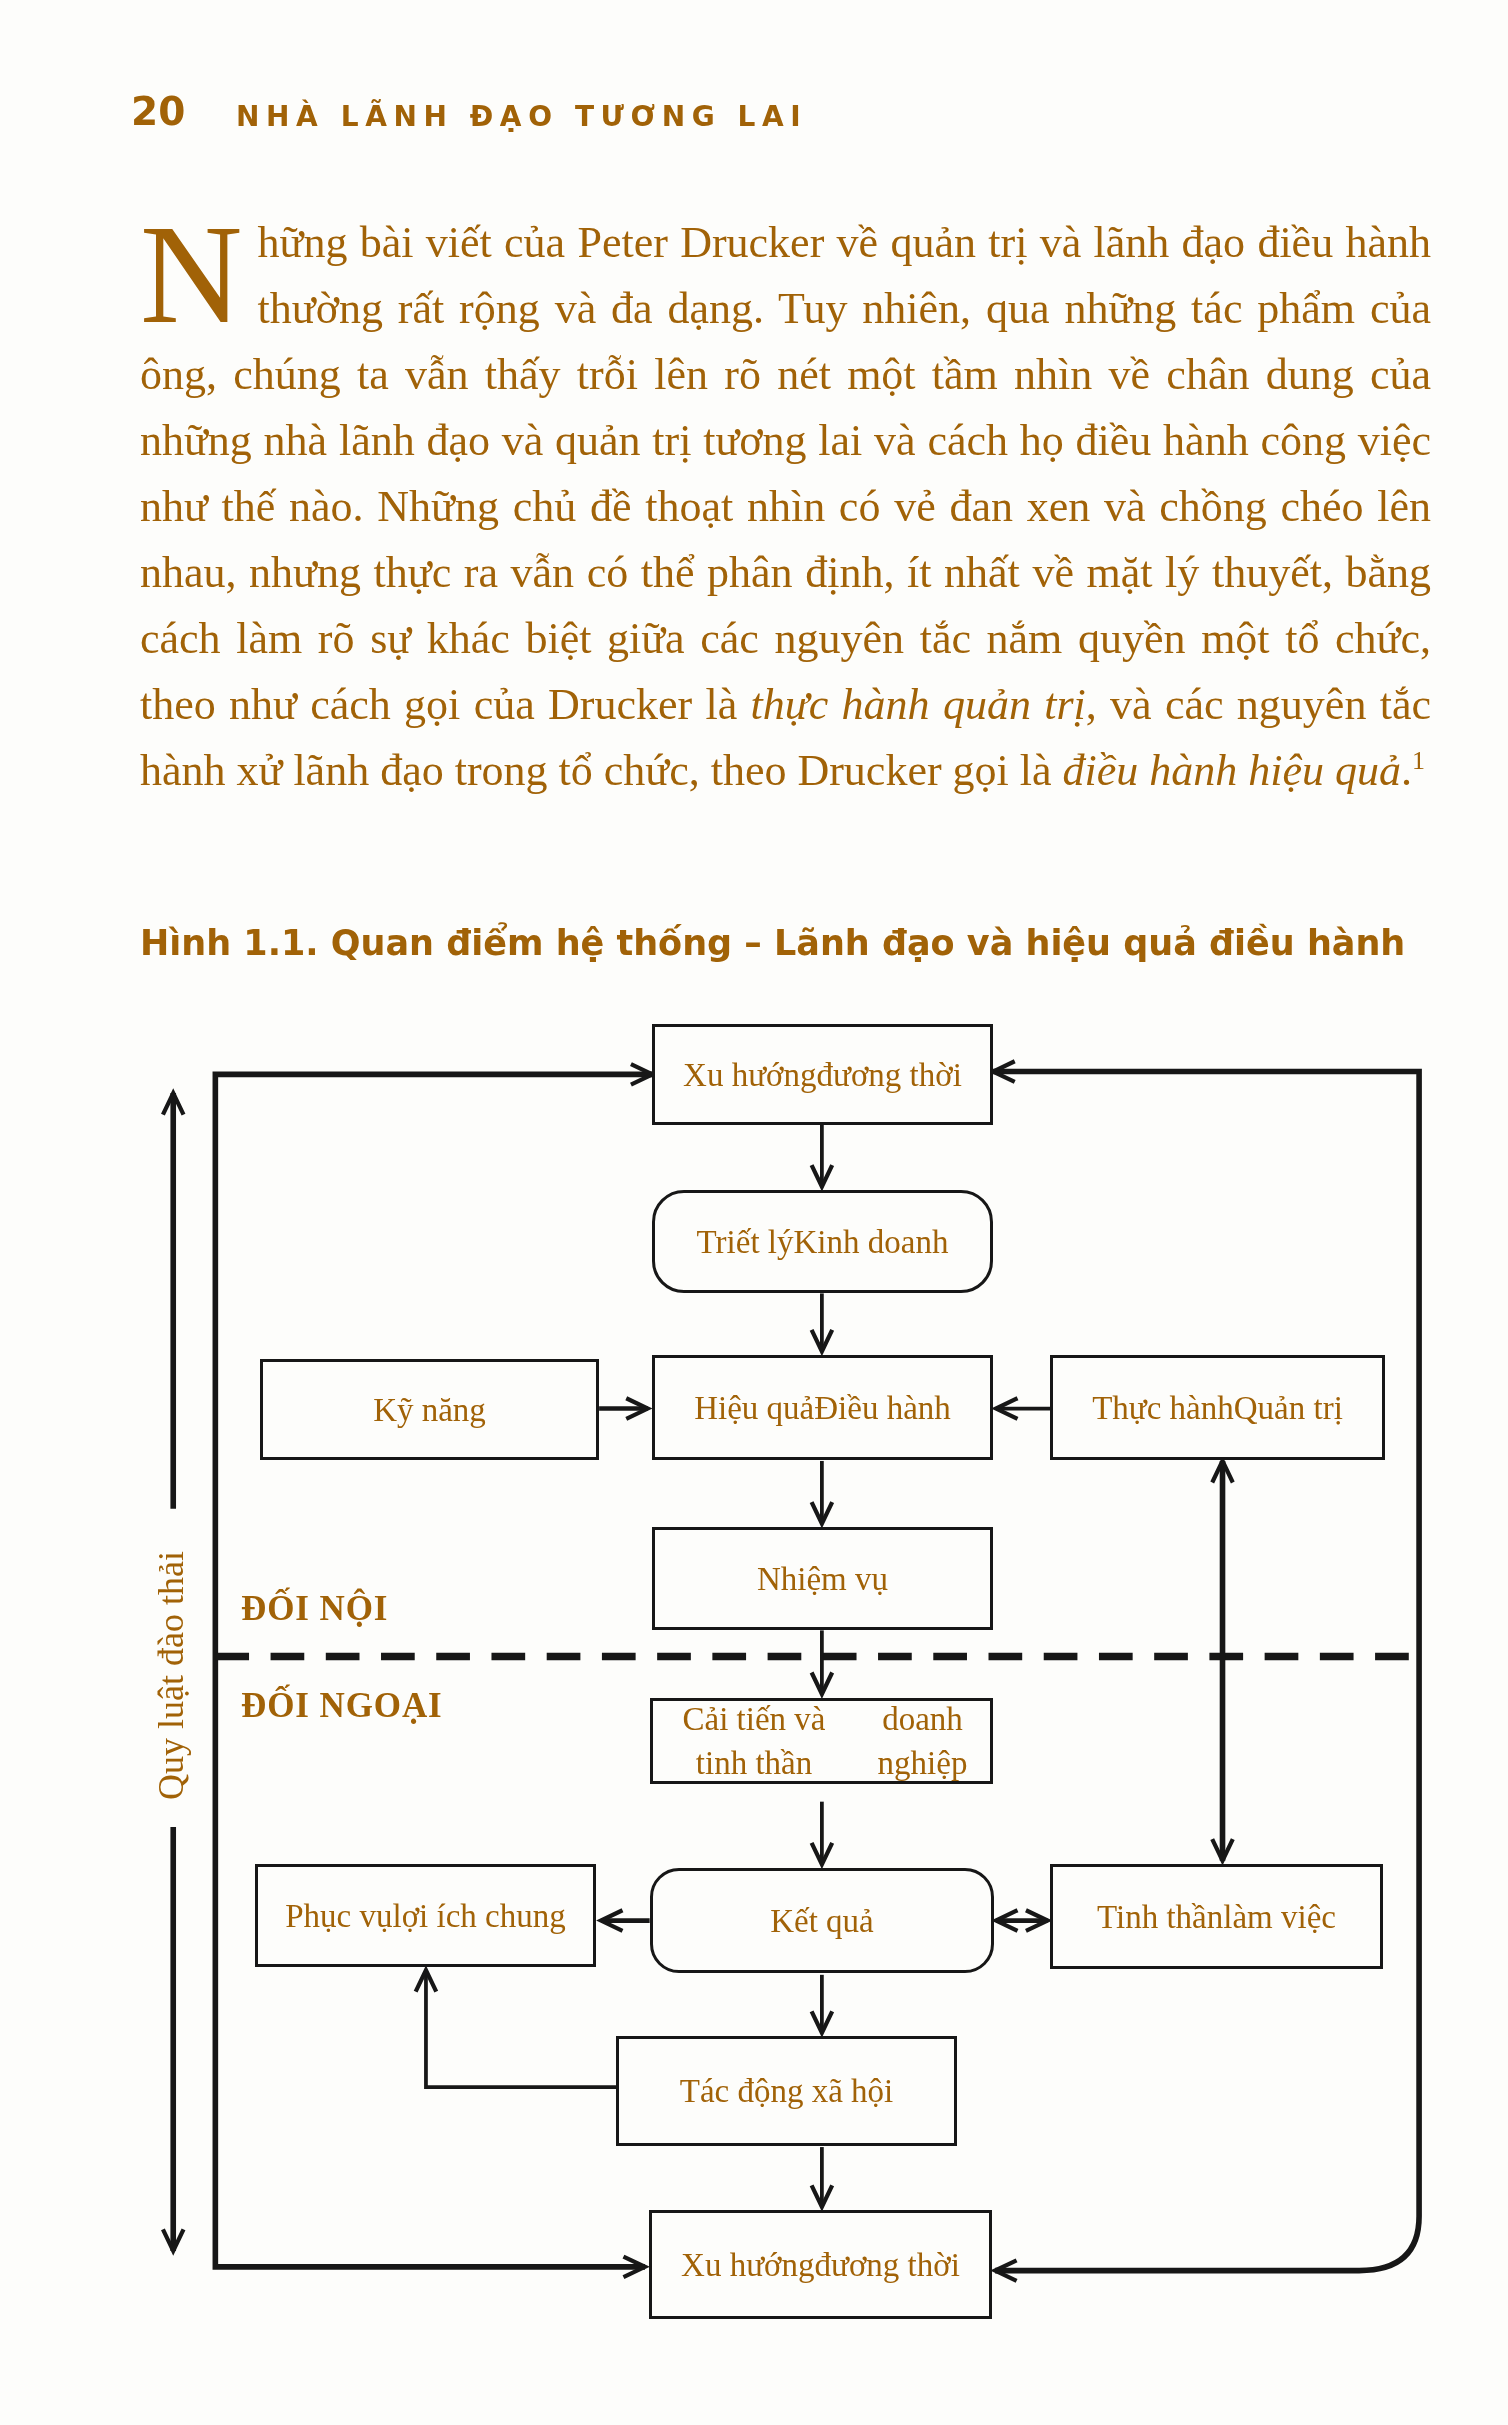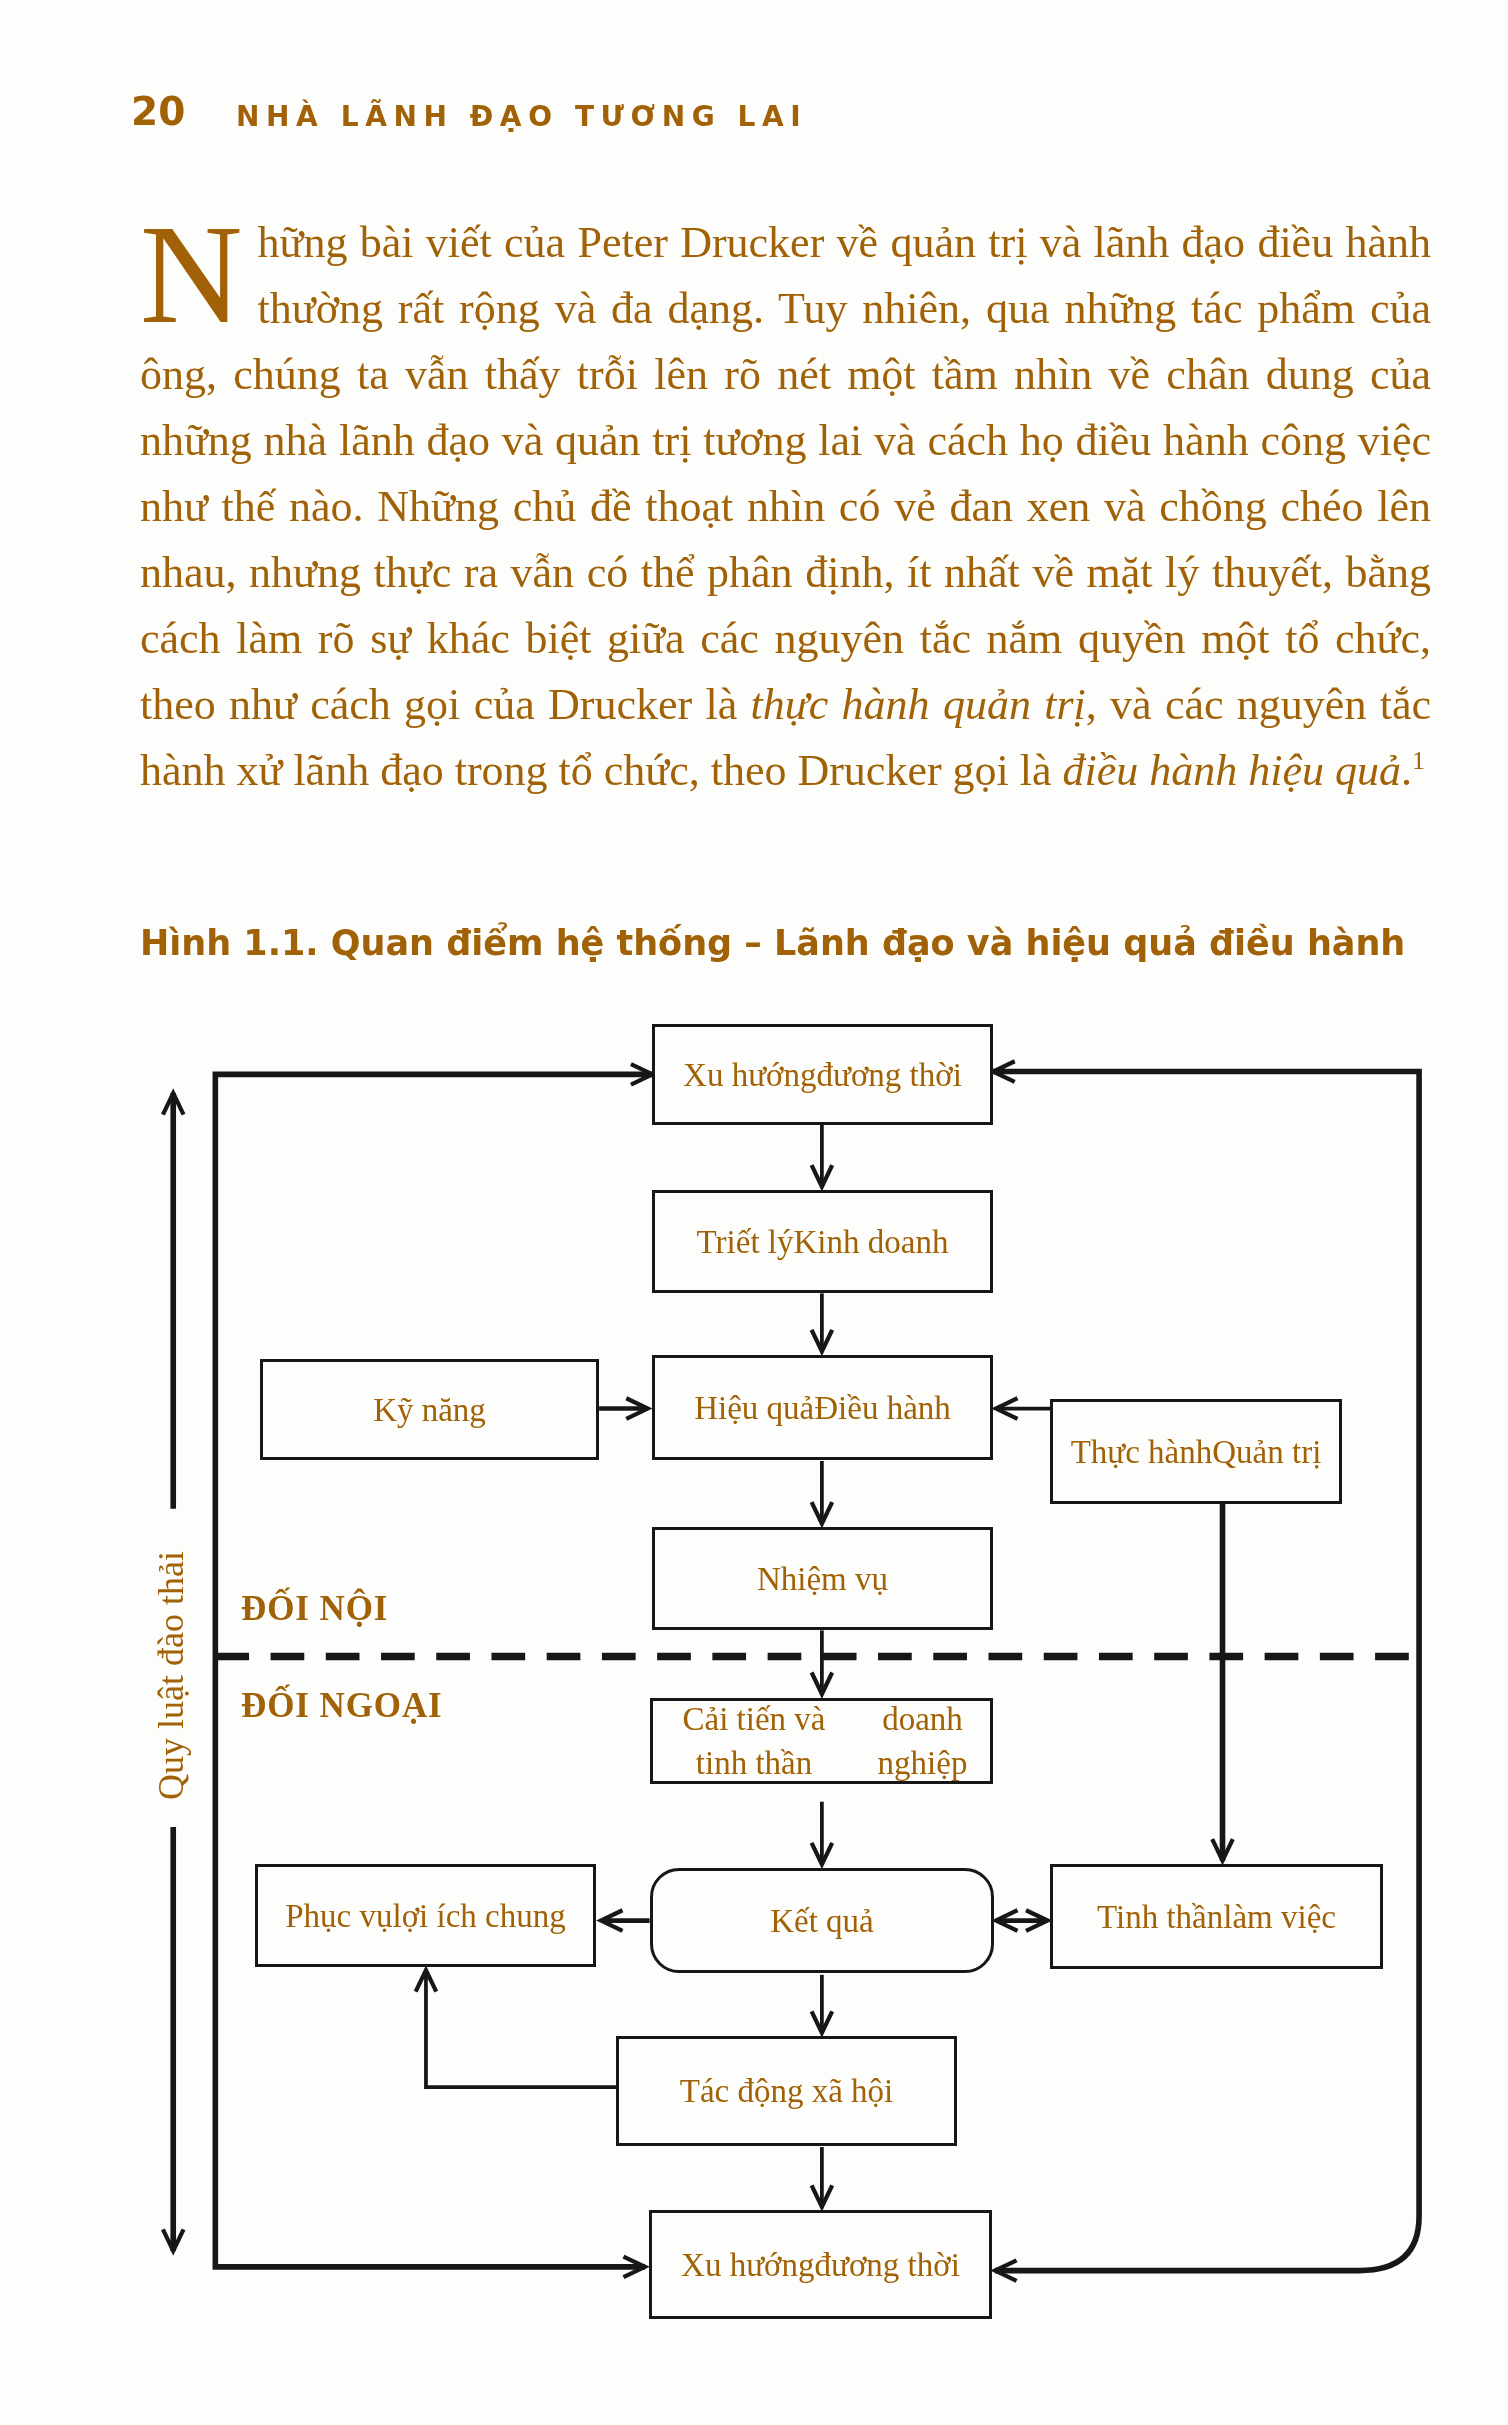--- a/index.html
+++ b/index.html
@@ -117,35 +117,35 @@
     <path class="thick" d="M1306,1561 L1306,1988" marker-start="url(#ahs)" marker-end="url(#ah)"></path>
 
     <path class="thin" d="M694,2230 L455,2230 L455,2105" marker-end="url(#ah)"></path>
   </svg>
 
   <div class="node" style="left:652px;top:1024px;width:341px;height:101px;">
     <span>Xu hướng</span>
     <span>đương thời</span>
   </div>
 
-  <div class="node" style="left:652px;top:1190px;width:341px;height:103px;">
+  <div class="node" style="left:652px;top:1190px;width:341px;height:103px;border-radius:32px;">
     <span>Triết lý</span>
     <span>Kinh doanh</span>
   </div>
 
   <div class="node" style="left:260px;top:1359px;width:339px;height:101px;">
     <span>Kỹ năng</span>
   </div>
 
   <div class="node" style="left:652px;top:1355px;width:341px;height:105px;">
     <span>Hiệu quả</span>
     <span>Điều hành</span>
   </div>
 
-  <div class="node" style="left:1050px;top:1355px;width:292px;height:105px;margin-top:44px;">
+  <div class="node" style="left:1050px;top:1355px;width:335px;height:105px;">
     <span>Thực hành</span>
     <span>Quản trị</span>
   </div>
 
   <div class="node" style="left:652px;top:1527px;width:341px;height:103px;">
     <span>Nhiệm vụ</span>
   </div>
 
   <div class="node" style="left:650px;top:1698px;width:343px;height:86px;">
     <span>Cải tiến và tinh thần</span>

